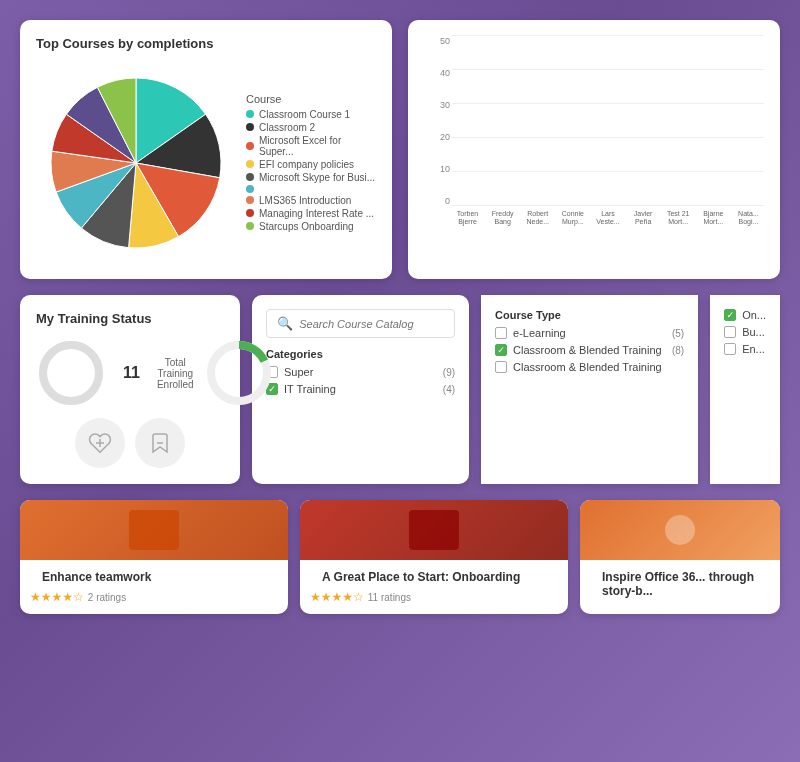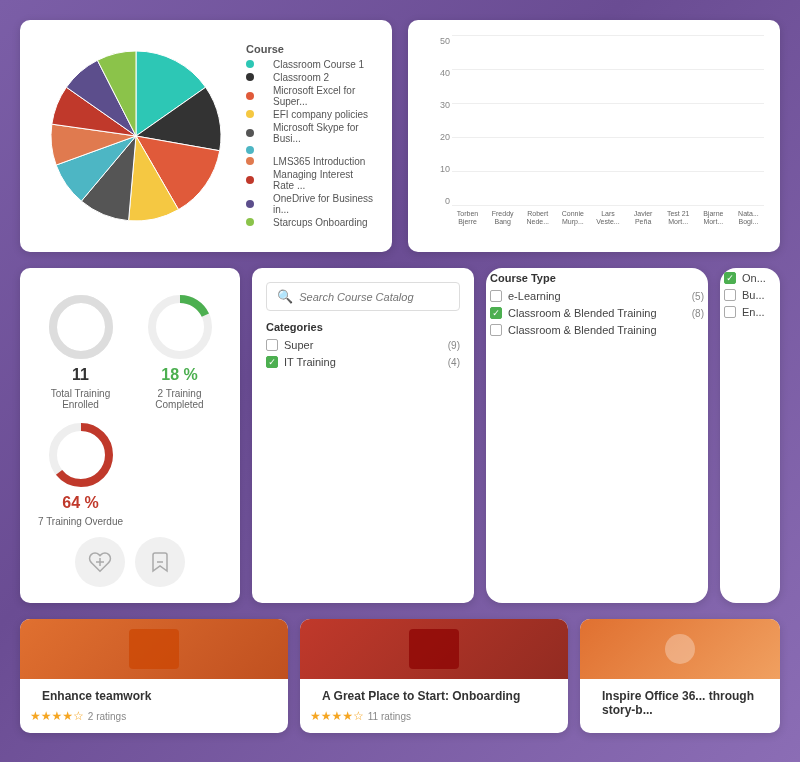--- a/index.html
+++ b/index.html
@@ -31,48 +31,48 @@
       position: relative;
       width: 200px;
       height: 200px;
       flex-shrink: 0;
     }
     .legend {
       font-size: 10px;
       color: #555;
     }
     .legend-title {
-      font-weight: 700;
+      font-weight: 400;
       margin-bottom: 4px;
       font-size: 11px;
     }
     .legend-item {
       display: flex;
       align-items: center;
-      gap: 19px;
+      gap: 5px;
       margin-bottom: 2px;
       font-size: 10px;
     }
     .legend-dot {
       width: 8px;
       height: 8px;
       border-radius: 50%;
       flex-shrink: 0;
     }
     .status-grid {
       display: grid;
       grid-template-columns: 1fr 1fr;
       gap: 10px;
       margin-top: 8px;
     }
     .status-item {
       display: flex;
-      flex-direction: column;
-      align-items: center;
-      gap: 4px;
+      flex-direction: row;
+      align-items: center;
+      gap: 17px;
     }
     .donut-container {
       position: relative;
       width: 70px;
       height: 70px;
     }
     .status-number {
       font-size: 16px;
       font-weight: 700;
       color: #333;
@@ -202,33 +202,34 @@
       gap: 12px;
       margin-bottom: 16px;
     }
     .row3 {
       display: flex;
       gap: 12px;
     }
 
     .filter-card {
       background: white;
-      border-radius: 16px;
-      padding: 4px;
+      border-radius: 0;
+      padding: 14px;
       box-shadow: 0 2px 8px rgba(0,0,0,0.15);
     }
   </style>
 </head>
 <body>
 
 <div style="padding: 20px;">
 
   <div class="row1">
 
     <div class="card">
+      <div class="card-title">Top Courses by completions</div>
       <div class="chart-area">
         <div class="pie-chart-container">
           <svg viewBox="0 0 200 200" width="200" height="200" id="pie-svg">
 
           <path d="M 100 100 L 169.6279237645643 51.24600291016109 A 85 85 0 0 0 100 15 Z" fill="#2DC7B5" stroke="white" stroke-width="1"></path>
               <path d="M 100 100 L 183.7086590060377 114.76009510168907 A 85 85 0 0 0 169.6279237645643 51.24600291016109 Z" fill="#333333" stroke="white" stroke-width="1"></path>
               <path d="M 100 100 L 142.5 173.61215932167727 A 85 85 0 0 0 183.7086590060377 114.76009510168907 Z" fill="#E05A3A" stroke="white" stroke-width="1"></path>
               <path d="M 100 100 L 92.59176186644905 184.67654933779838 A 85 85 0 0 0 142.5 173.61215932167727 Z" fill="#F5C842" stroke="white" stroke-width="1"></path>
               <path d="M 100 100 L 45.36305317664415 165.11377766511313 A 85 85 0 0 0 92.59176186644905 184.67654933779838 Z" fill="#555555" stroke="white" stroke-width="1"></path>
               <path d="M 100 100 L 20.126127233197792 129.07171218268186 A 85 85 0 0 0 45.36305317664415 165.11377766511313 Z" fill="#4DB6C4" stroke="white" stroke-width="1"></path>
@@ -276,24 +277,20 @@
               </div>
               <div class="legend-item">
                 <div class="legend-dot" style="background:#E07A4F;"></div>
                 <span>LMS365 Introduction</span>
               </div>
               <div class="legend-item">
                 <div class="legend-dot" style="background:#C0392B;"></div>
                 <span>Managing Interest Rate ...</span>
               </div>
               <div class="legend-item">
-                <div class="legend-dot" style="background:#5C4E8C;"></div>
-                <span>OneDrive for Business in...</span>
-              </div>
-              <div class="legend-item">
                 <div class="legend-dot" style="background:#8BC34A;"></div>
                 <span>Starcups Onboarding</span>
               </div>
             </div>
         </div>
       </div>
     </div>
 
     <div class="card">
       <div style="position:relative; height: 200px; padding-left: 28px; padding-bottom: 30px;">
@@ -357,20 +354,21 @@
             <div style="flex: 1 1 0%; text-align: center; font-size: 7px; color: rgb(102, 102, 102); line-height: 1.2; padding-top: 2px;">Bjarne Mort...</div>
             <div style="flex: 1 1 0%; text-align: center; font-size: 7px; color: rgb(102, 102, 102); line-height: 1.2; padding-top: 2px;">Nata... Bogi...</div>
           </div>
       </div>
     </div>
   </div>
 
   <div class="row2">
 
     <div class="card">
+      <div class="card-title">My Training Status</div>
       <div class="status-grid">
 
         <div class="status-item">
           <div class="donut-container">
             <svg viewBox="0 0 70 70" width="70" height="70">
               <circle cx="35" cy="35" r="28" fill="none" stroke="#eee" stroke-width="8"></circle>
               <circle cx="35" cy="35" r="28" fill="none" stroke="#ddd" stroke-width="8" stroke-dasharray="176 176" stroke-dashoffset="0" transform="rotate(-90 35 35)"></circle>
             </svg>
           </div>
           <div class="status-number">11</div>
@@ -382,30 +380,20 @@
             <svg viewBox="0 0 70 70" width="70" height="70">
               <circle cx="35" cy="35" r="28" fill="none" stroke="#eee" stroke-width="8"></circle>
               <circle cx="35" cy="35" r="28" fill="none" stroke="#4CAF50" stroke-width="8" stroke-dasharray="31.7 144.5" stroke-dashoffset="0" transform="rotate(-90 35 35)"></circle>
             </svg>
           </div>
           <div class="status-number green">18 %</div>
           <div class="status-label">2 Training Completed</div>
         </div>
 
 
-        <div class="status-item">
-          <div class="donut-container">
-            <svg viewBox="0 0 70 70" width="70" height="70">
-              <circle cx="35" cy="35" r="28" fill="none" stroke="#eee" stroke-width="8"></circle>
-              <circle cx="35" cy="35" r="28" fill="none" stroke="#c0392b" stroke-width="8" stroke-dasharray="113 63" stroke-dashoffset="0" transform="rotate(-90 35 35)"></circle>
-            </svg>
-          </div>
-          <div class="status-number red">64 %</div>
-          <div class="status-label">7 Training Overdue</div>
-        </div>
       </div>
 
       <div style="display:flex; gap:10px; margin-top:10px; justify-content:center;">
         <div class="icon-circle">
           <svg width="24" height="24" viewBox="0 0 24 24" fill="none" stroke="#aaa" stroke-width="1.5">
             <path d="M20.84 4.61a5.5 5.5 0 0 0-7.78 0L12 5.67l-1.06-1.06a5.5 5.5 0 0 0-7.78 7.78l1.06 1.06L12 21.23l7.78-7.78 1.06-1.06a5.5 5.5 0 0 0 0-7.78z"></path>
             <line x1="12" y1="8" x2="12" y2="16"></line>
               <line x1="8" y1="12" x2="16" y2="12"></line>
           </svg>
         </div>

